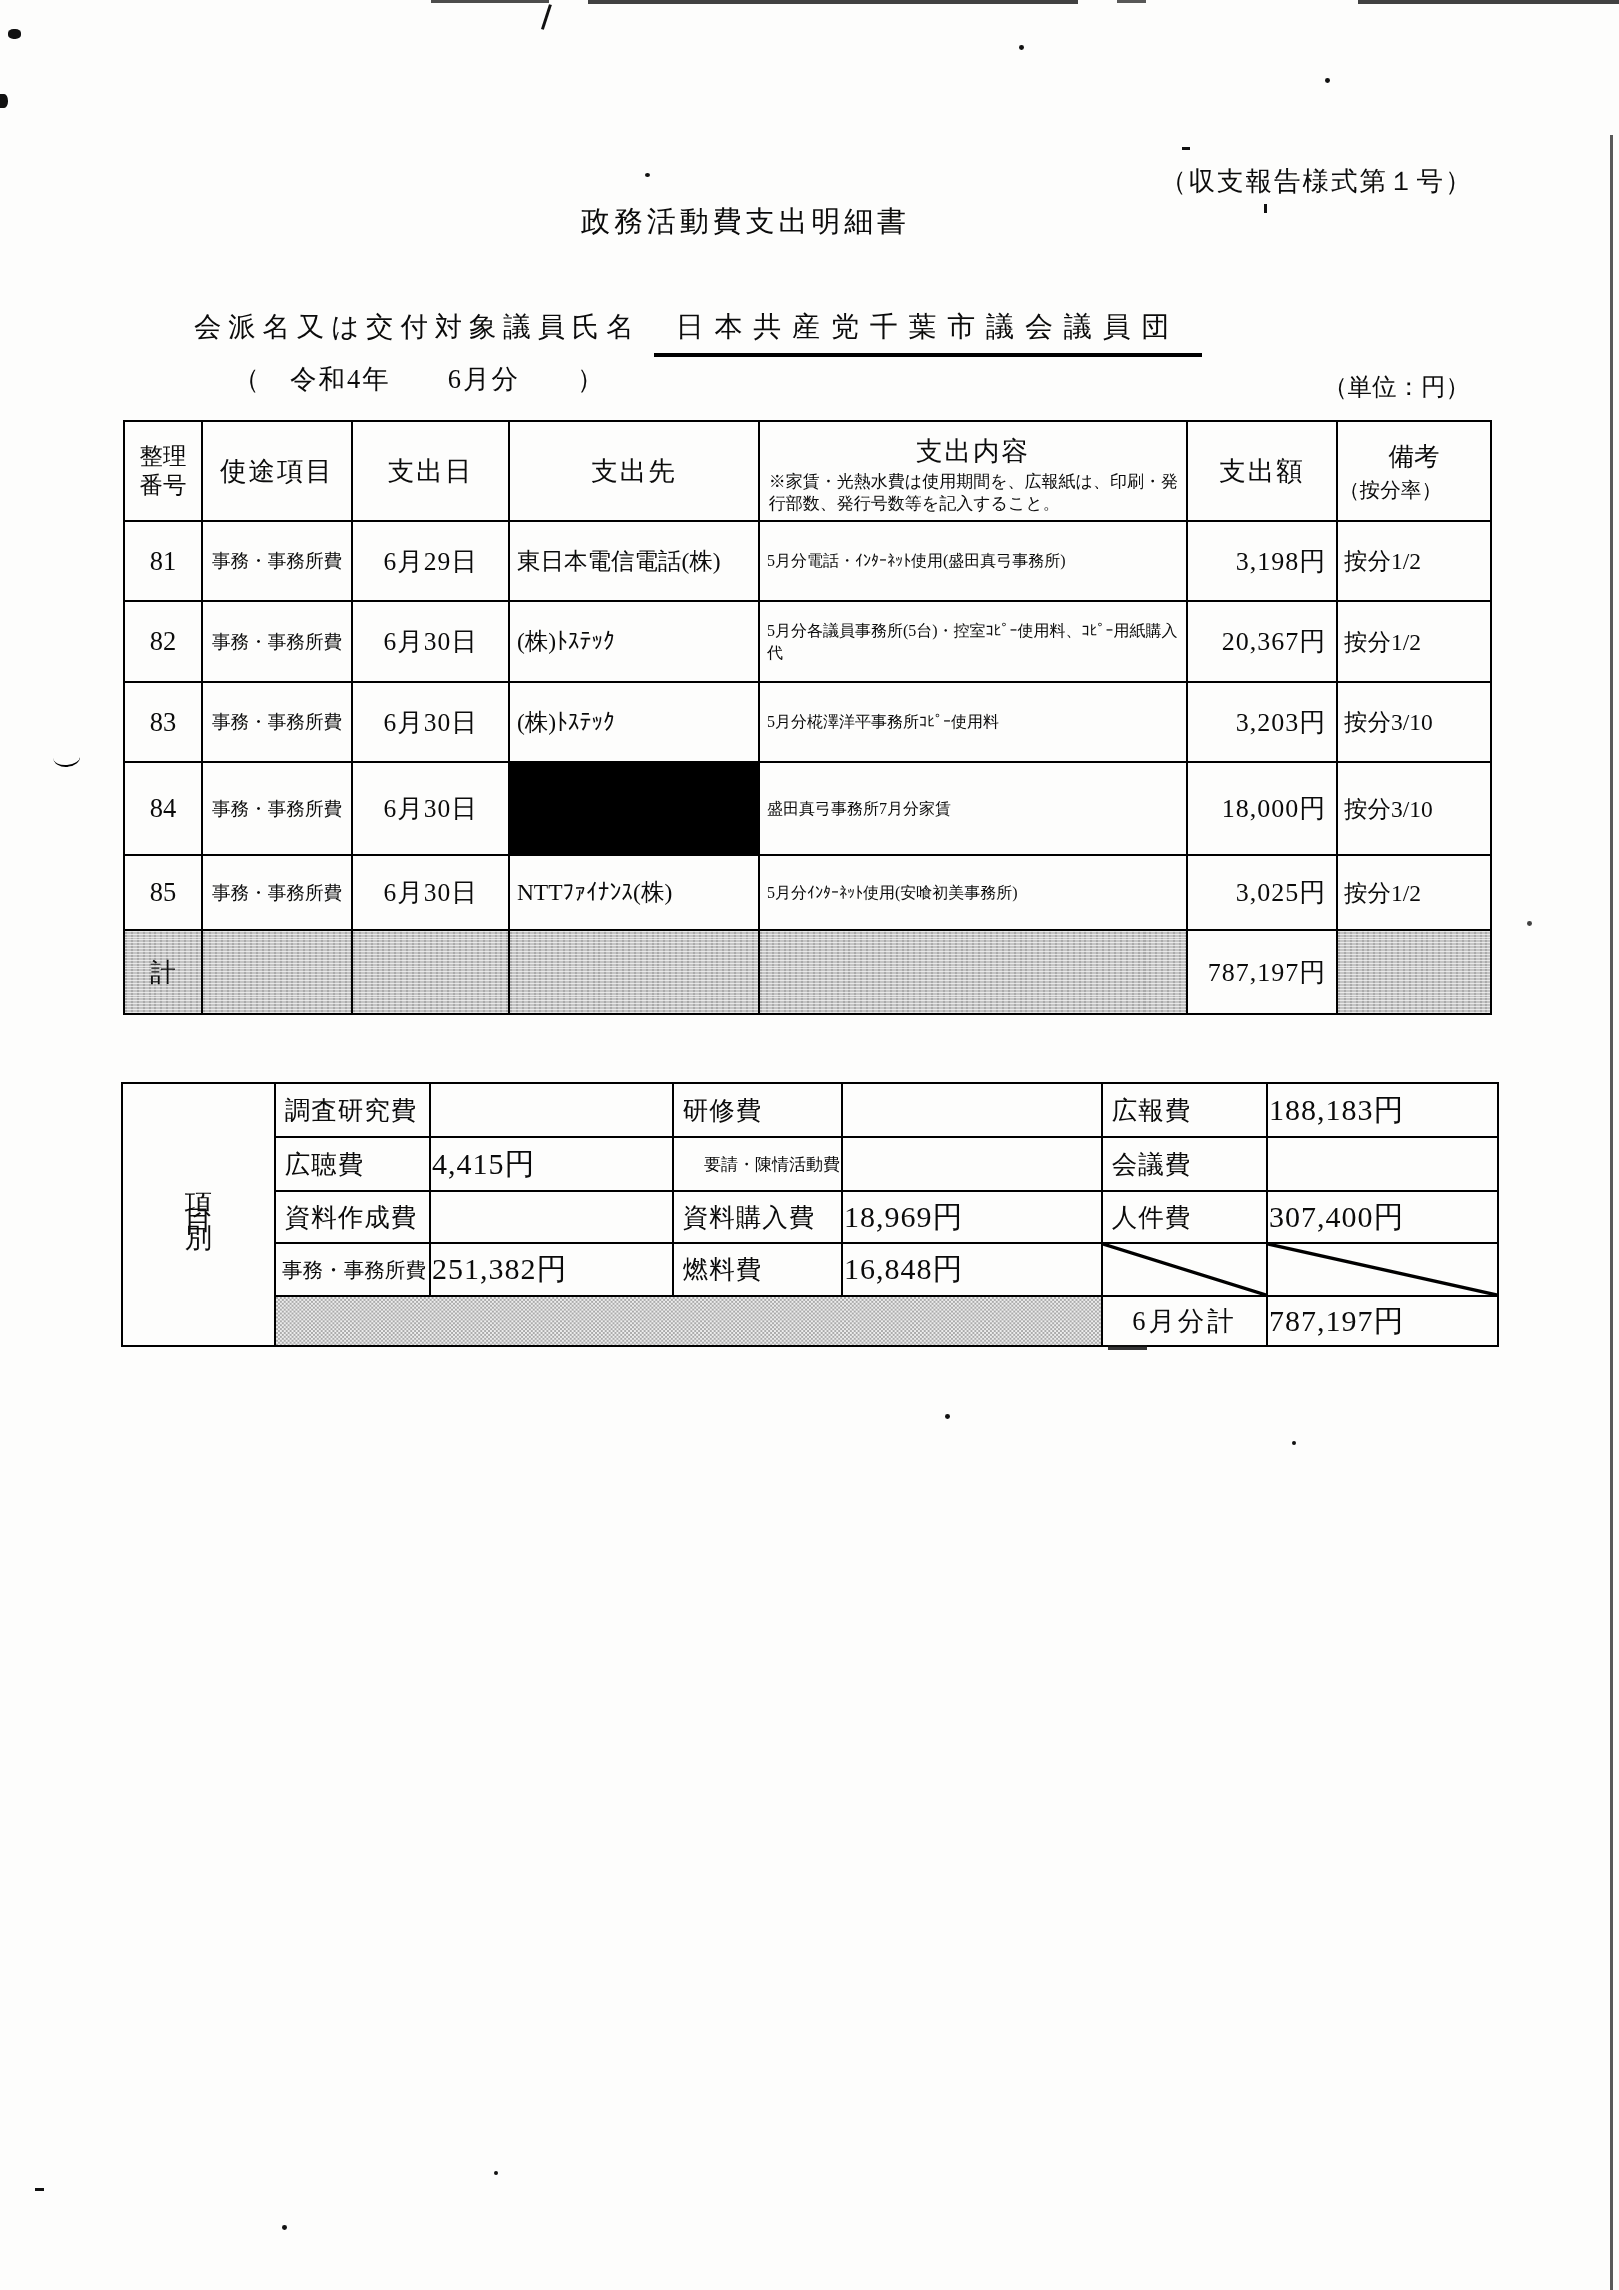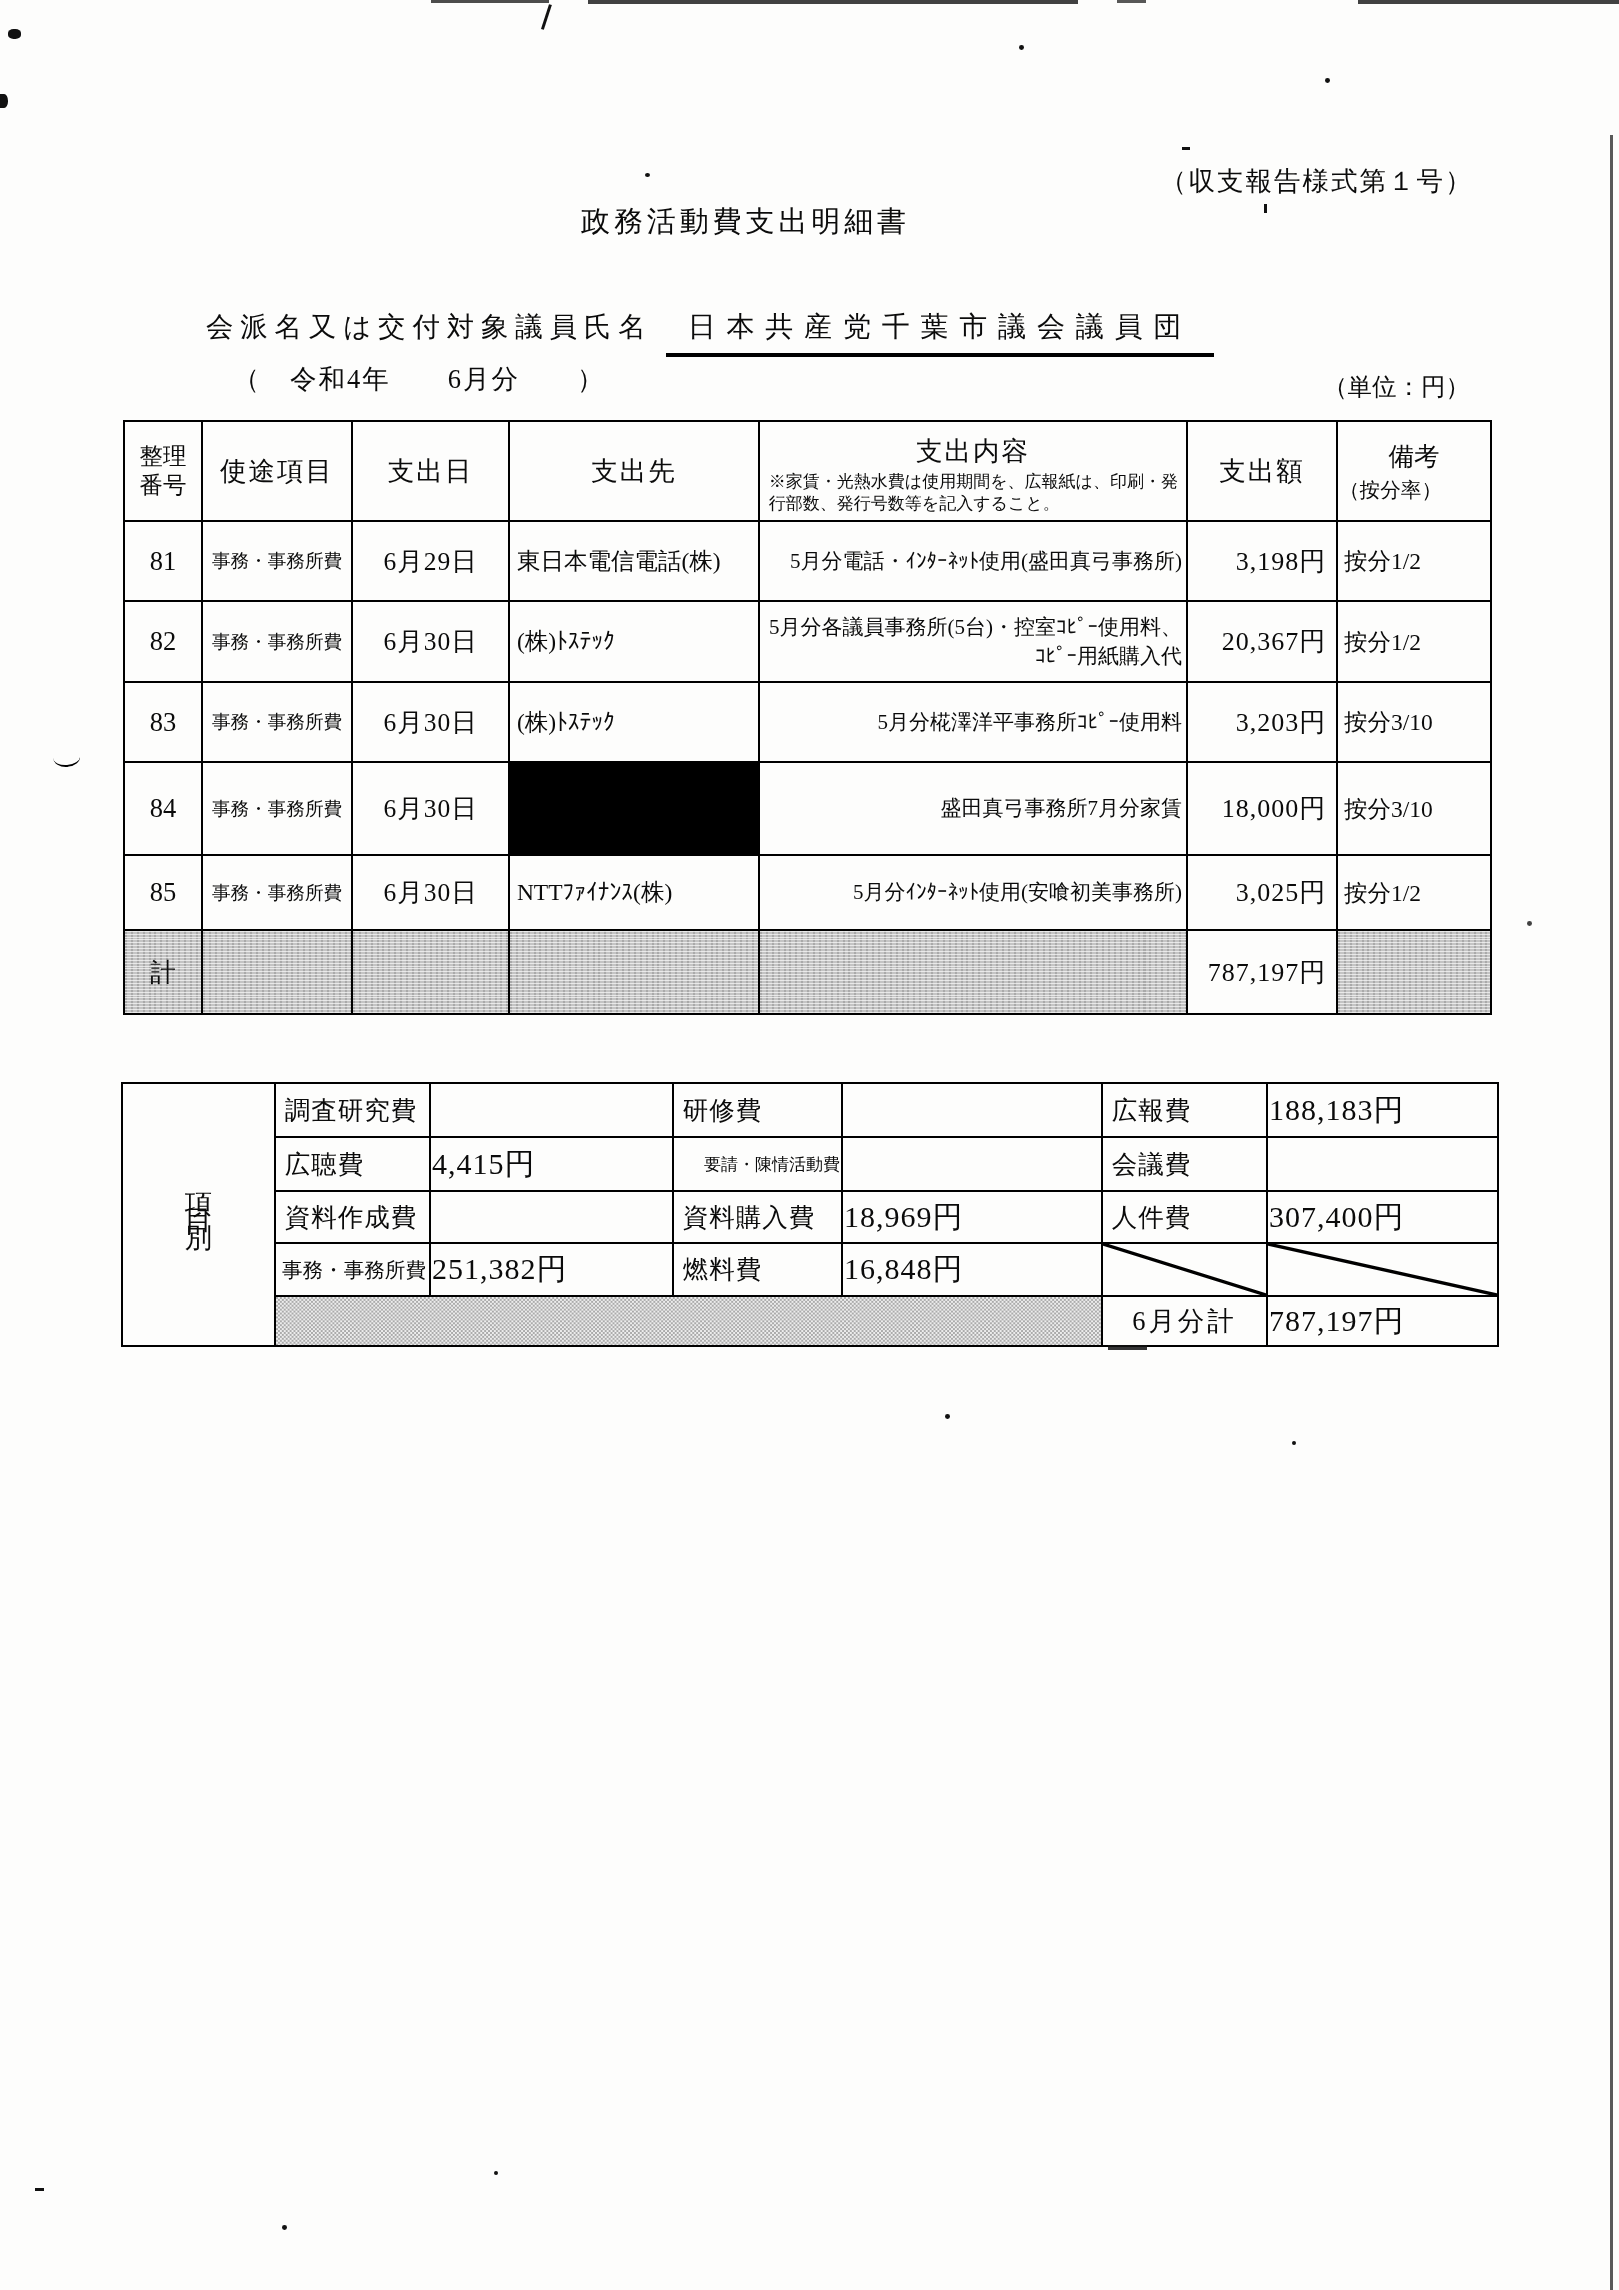--- a/index.html
+++ b/index.html
@@ -7,21 +7,21 @@
     position:relative;
     width:1619px;height:2291px;
     background:#fdfdfc;
     font-family:"Liberation Serif","DejaVu Serif",serif;
     color:#0b0b0b;
     overflow:hidden;
   }
   
   .form-number{position:absolute;left:1160px;top:163px;font-size:26.5px;letter-spacing:2px;}
   .doc-title{position:absolute;left:581px;top:202px;font-size:29px;letter-spacing:3.9px;}
-  .faction-line{position:absolute;left:206px;top:308px;white-space:nowrap;}
+  .faction-line{position:absolute;left:194px;top:308px;white-space:nowrap;}
   .faction-label{font-size:27.4px;letter-spacing:6.9px;}
   .faction-name{
     display:inline-block;margin-left:13.7px;min-width:498px;text-align:center;
     font-size:28px;letter-spacing:10.8px;
     border-bottom:4.9px solid #000;padding:0 21.6px 6.9px 21.6px;
   }
   .period{position:absolute;left:233px;top:361px;font-size:26.5px;letter-spacing:2px;}
   .unit-label{position:absolute;left:1323px;top:370px;font-size:24.5px;}
 
   
@@ -40,21 +40,21 @@
   .th-plain{font-size:26.5px;letter-spacing:2px;}
   .th-content .content-title{font-size:26.5px;text-align:center;letter-spacing:2px;margin-top:10px;}
   .th-content .content-note{font-size:17px;text-align:left;line-height:1.3;padding:2px 5.9px 3.9px 7.8px;letter-spacing:0;}
   .th-remarks .rm-main{font-size:25.5px;text-align:center;}
   .th-remarks .rm-sub{font-size:20.6px;text-align:left;margin-top:2px;}
 
   .cell-no{font-size:26.5px;text-align:center;vertical-align:middle;}
   .cell-cat{font-size:18.6px;text-align:center;vertical-align:middle;letter-spacing:0;}
   .cell-date{font-size:25.5px;text-align:center;vertical-align:middle;letter-spacing:1px;}
   .cell-payee{font-size:23.5px;text-align:left;vertical-align:middle;padding:2px 3.9px 2px 6.9px;line-height:1.2;}
-  .cell-desc{font-size:21px;text-align:right;vertical-align:middle;padding:2px 3.9px 2px 6.9px;line-height:1.35;}
+  .cell-desc{font-size:16px;text-align:left;vertical-align:middle;padding:2px 3.9px 2px 6.9px;line-height:1.35;}
   .cell-amount{font-size:26px;text-align:right;vertical-align:middle;padding-right:9.8px;letter-spacing:1px;}
   .cell-remarks{font-size:23.5px;text-align:left;vertical-align:middle;padding-left:5.9px;}
 
   .redacted{background:#000;}
   .hatch{
     background-color:#bcbcbc;
     background-image:
       repeating-linear-gradient(0deg, rgba(255,255,255,.65) 0 1px, rgba(0,0,0,0) 1px 2.9px),
       repeating-linear-gradient(90deg, rgba(0,0,0,.10) 0 2px, rgba(255,255,255,.12) 2px 5.9px);
   }

